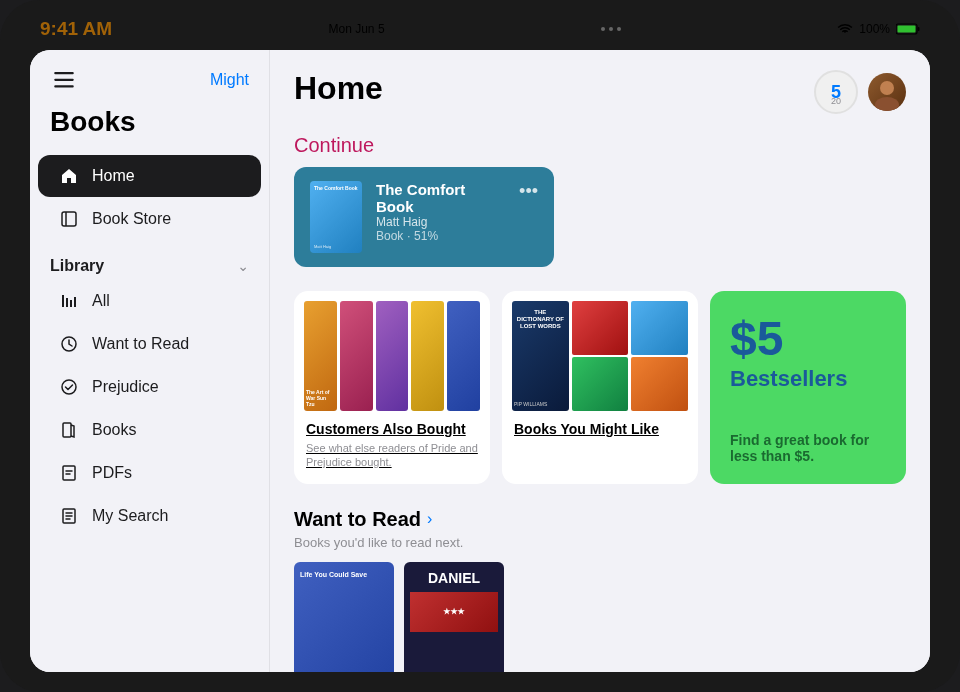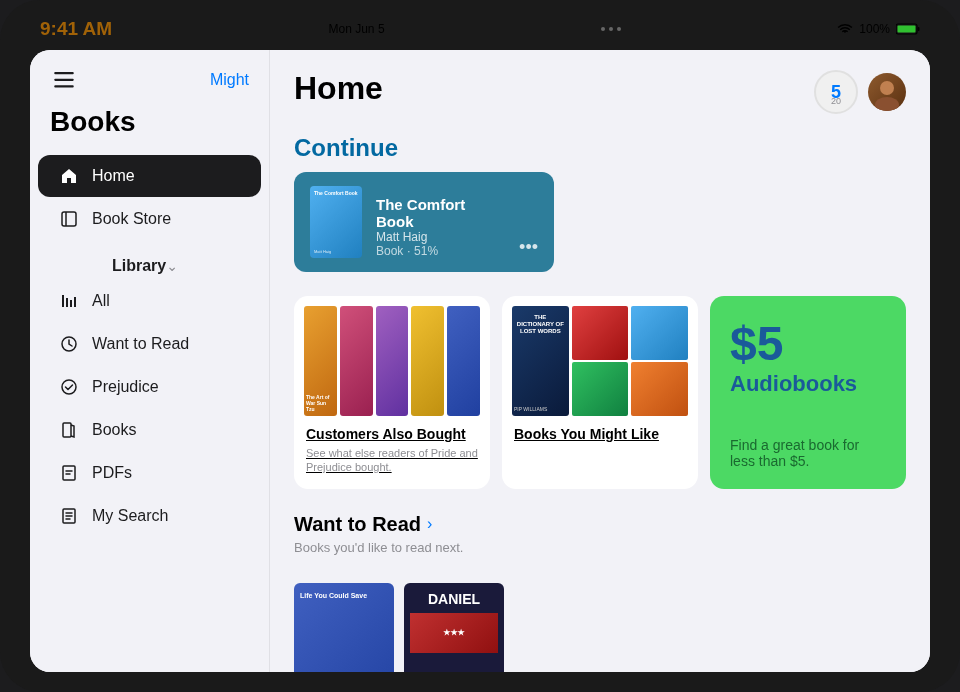--- a/index.html
+++ b/index.html
@@ -138,22 +138,22 @@
     .nav-item.active .nav-label {
       color: #fff;
     }
     .nav-item.active .nav-icon {
       color: #fff;
     }
 
     .section-header {
       display: flex;
       align-items: center;
-      justify-content: center;
-      padding: 16px 20px 4px 11px;
+      justify-content: space-between;
+      padding: 16px 20px 4px 20px;
     }
     .section-title {
       font-size: 16px;
       font-weight: 600;
       color: #1c1c1e;
     }
     .chevron-icon {
       color: #8e8e93;
       font-size: 14px;
     }
@@ -210,31 +210,31 @@
       border-radius: 50%;
       background: linear-gradient(135deg, #8e5a2e, #5a3010);
       overflow: hidden;
       display: flex;
       align-items: center;
       justify-content: center;
     }
 
     
     .section-label {
-      font-size: 24px;
-      font-weight: 700;
-      color: #0369a1;
+      font-size: 20px;
+      font-weight: 400;
+      color: #be185d;
       margin-bottom: 10px;
     }
     .continue-card {
       background: #2d7d9a;
       border-radius: 12px;
       padding: 14px 16px;
       display: flex;
-      align-items: flex-end;
+      align-items: flex-start;
       gap: 14px;
       max-width: 260px;
       margin-bottom: 24px;
     }
     .book-thumb {
       width: 52px;
       height: 72px;
       border-radius: 4px;
       background: linear-gradient(135deg, #5ba3c9, #2d6e8a);
       flex-shrink: 0;
@@ -316,20 +316,21 @@
     }
     .bestseller-label {
       font-size: 22px;
       font-weight: 600;
       color: #1a5a9a;
       margin-bottom: 12px;
     }
     .bestseller-desc {
       font-size: 14px;
       color: #1a6a30;
+      font-weight: bold;
     }
 
     
     .want-section-header {
       display: flex;
       align-items: center;
       gap: 6px;
       margin-bottom: 4px;
     }
     .want-title {
@@ -337,21 +338,21 @@
       font-weight: 600;
       color: #000;
     }
     .want-arrow {
       color: #007aff;
       font-size: 16px;
     }
     .want-desc {
       font-size: 13px;
       color: #8e8e93;
-      margin-bottom: 28px;
+      margin-bottom: 12px;
     }
     .want-books-row {
       display: flex;
       gap: 10px;
     }
     .want-book {
       width: 100px;
       height: 140px;
       border-radius: 6px;
       overflow: hidden;
@@ -570,21 +571,21 @@
               <div class="mini-book b5" style="flex:1;border-radius:2px;"></div>
               <div class="mini-book b11" style="flex:1;border-radius:2px;"></div>
             </div>
           </div>
           <div class="pick-label">Books You Might Like</div>
         </div>
 
         <div class="bestseller-card">
           <div>
             <div class="bestseller-price">$5</div>
-            <div class="bestseller-label">Audiobooks</div>
+            <div class="bestseller-label">Bestsellers</div>
           </div>
           <div class="bestseller-desc">Find a great book for less than $5.</div>
         </div>
       </div>
 
       <div class="want-section-header">
         <span class="want-title">Want to Read</span>
         <span class="want-arrow">›</span>
       </div>
       <div class="want-desc">Books you'd like to read next.</div>

